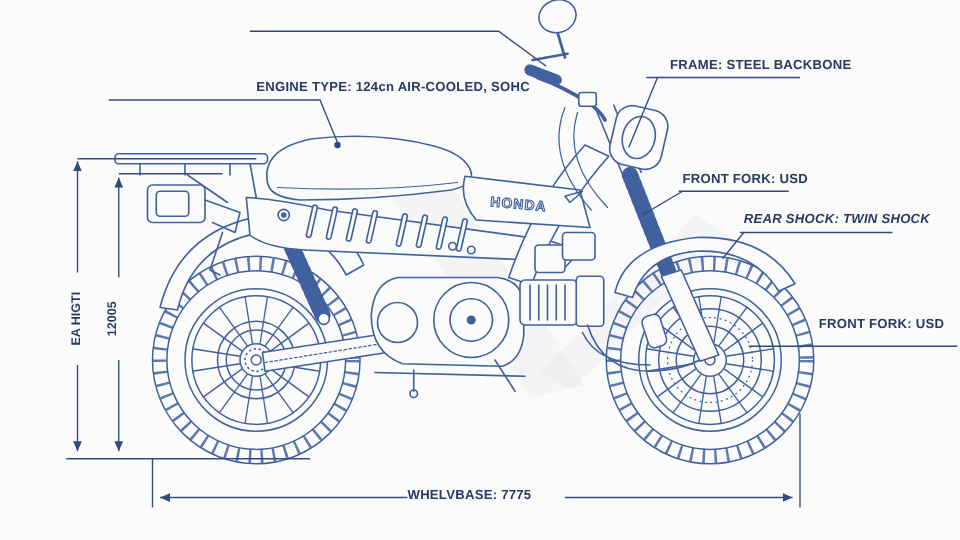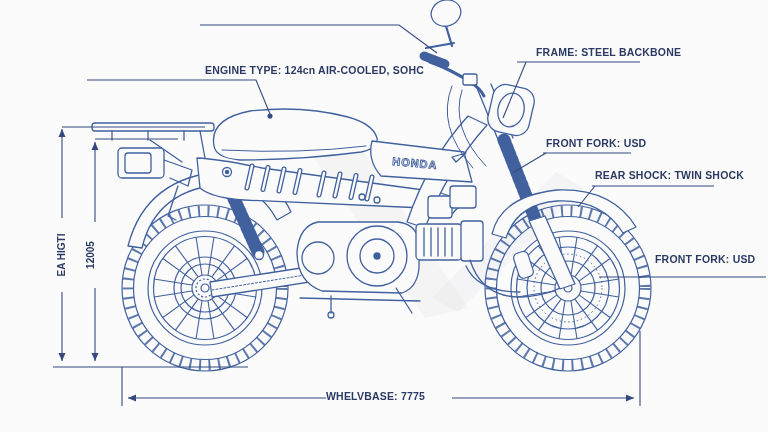--- a/index.html
+++ b/index.html
@@ -237,19 +237,19 @@
         <line x1="640" y1="331" x2="640" y2="406"></line>
         <line x1="326" y1="398" x2="128" y2="398" marker-end="url(#arw)"></line>
         <line x1="452" y1="398" x2="634" y2="398" marker-end="url(#arw)"></line>
       </g>
     </g>
   </svg>
 
   <div class="lbl" style="left:205px;top:22px;margin-top:42px;">ENGINE TYPE: 124cn AIR-COOLED, SOHC</div>
   <div class="lbl" style="left:536px;top:46px;">FRAME: STEEL BACKBONE</div>
   <div class="lbl" style="left:546px;top:137px;">FRONT FORK: USD</div>
-  <div class="lbl" style="left:595px;top:169px;">REAR SHOCK: TWIN SHOCK</div>
+  <div class="lbl" style="left:595px;top:169px;font-style:italic;">REAR SHOCK: TWIN SHOCK</div>
   <div class="lbl" style="left:655px;top:253px;">FRONT FORK: USD</div>
   <div class="lbl wb" style="left:326px;top:390px;">WHELVBASE: 7775</div>
   <div class="vlbl" style="left:22px;top:248px;">EA HIGTI</div>
   <div class="vlbl" style="left:51px;top:248px;">12005</div>
 
 </div>
 
 </body></html>

